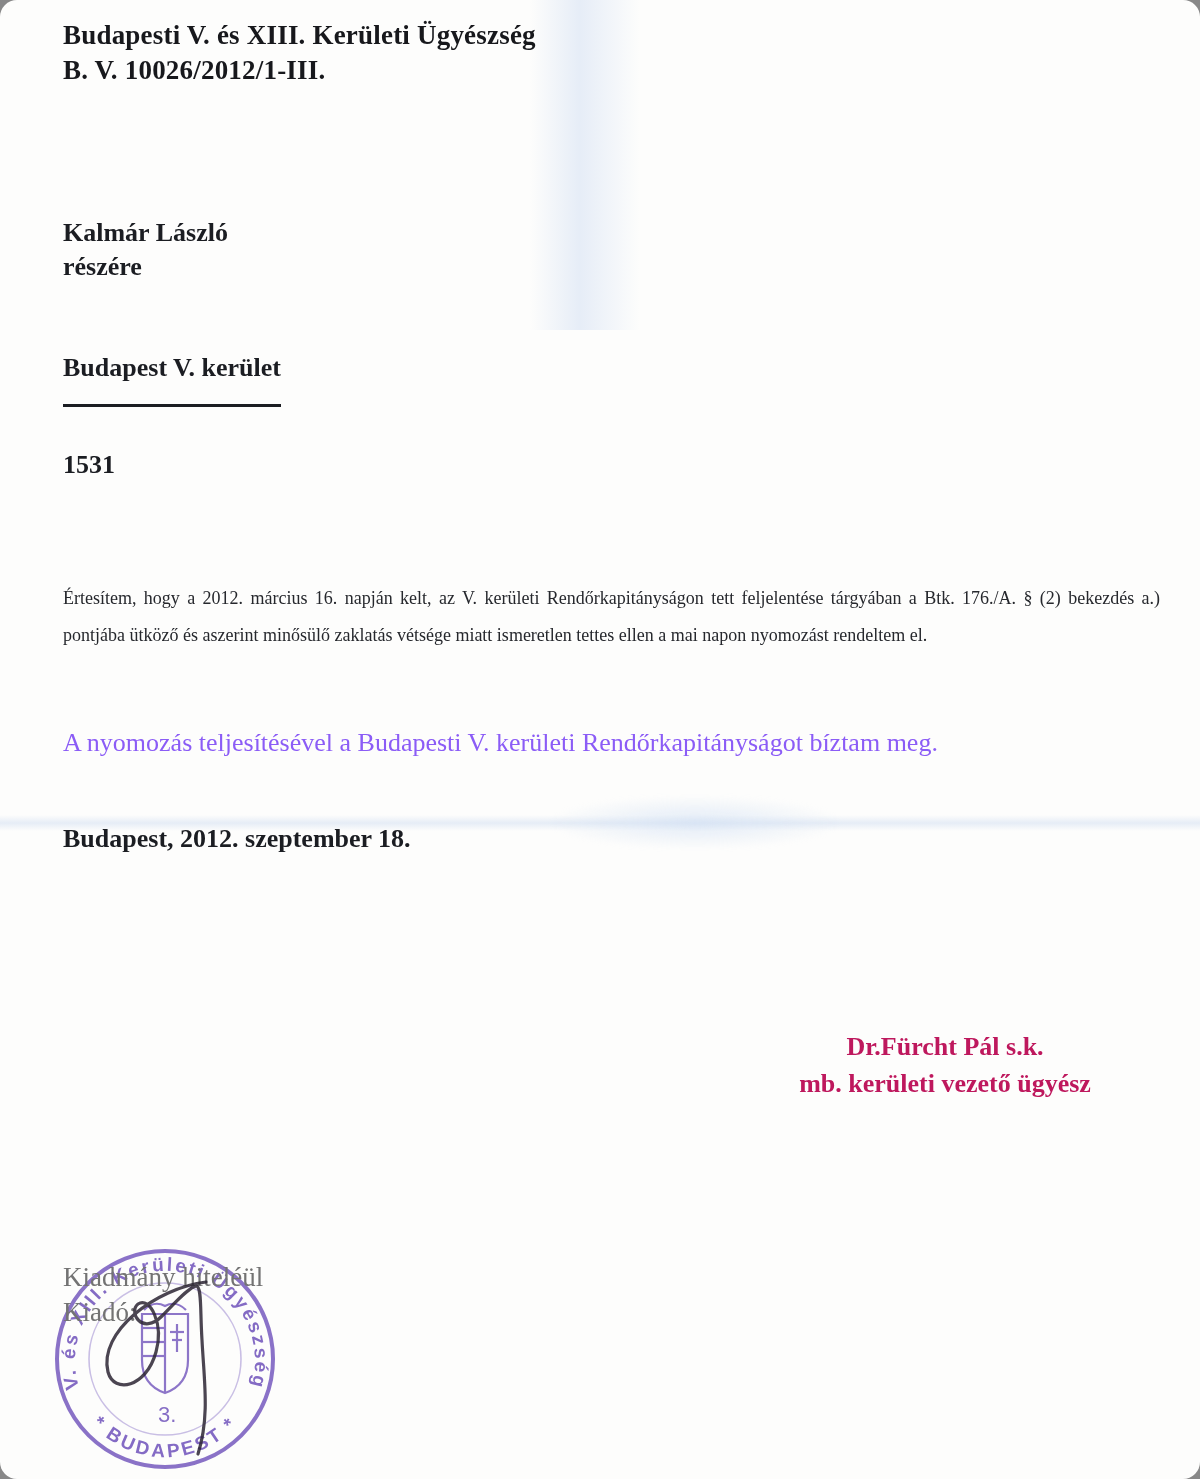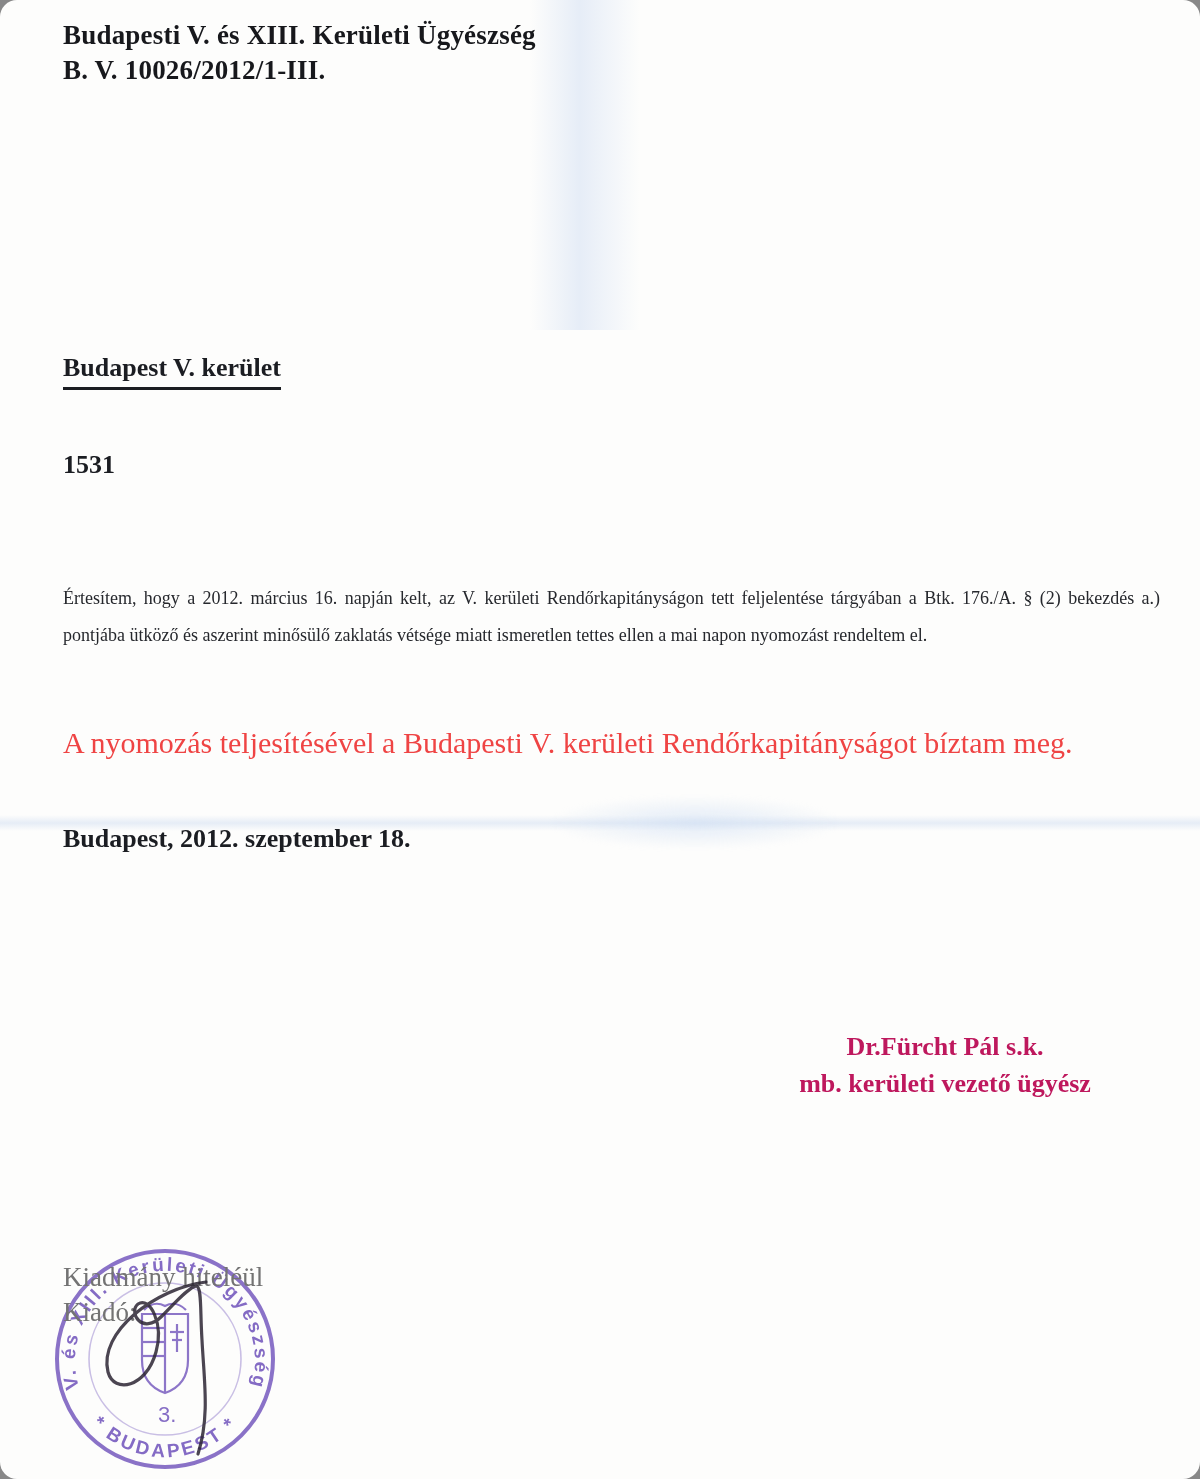--- a/index.html
+++ b/index.html
@@ -38,34 +38,34 @@
     position:absolute;left:63px;top:216px;
     font-size:26px;font-weight:bold;line-height:34px;color:#1b1d22;
   }
   .address{
     position:absolute;left:63px;top:350px;
     font-size:26px;font-weight:bold;line-height:36px;color:#1b1d22;
   }
   .address .u{
     display:inline-block;
     border-bottom:3px solid #1b1d22;
-    padding-bottom:1px;
+    padding-bottom:18px;
   }
   .postal{
     position:absolute;left:63px;top:450px;
     font-size:26px;font-weight:bold;color:#1b1d22;
   }
   .para1{
     position:absolute;left:63px;top:580px;width:1097px;
     font-size:18px;line-height:37px;color:#26282d;
     text-align:justify;
   }
   .para2{
     position:absolute;left:63px;top:724px;width:1097px;
-    font-size:30px;line-height:37px;color:#ef4444;
+    font-size:26px;line-height:37px;color:#8b5cf6;
   }
   .dateline{
     position:absolute;left:63px;top:824px;
     font-size:26px;font-weight:bold;color:#1b1d22;
   }
   .signblock{
     position:absolute;left:760px;top:1028px;width:370px;
     font-size:26px;font-weight:bold;line-height:37px;color:#be185d;
     text-align:center;
   }
@@ -90,20 +90,24 @@
 
   <div class="crease-v"></div>
   <div class="crease-h"></div>
   <div class="crease-smudge"></div>
 
   <div class="hdr">
     <div>Budapesti V. és XIII. Kerületi Ügyészség</div>
     <div>B. V. 10026/2012/1-III.</div>
   </div>
 
+  <div class="recipient">
+    <div>Kalmár László</div>
+    <div>részére</div>
+  </div>
 
   <div class="address">
     <div><span class="u">Budapest V. kerület</span></div>
   </div>
 
   <div class="postal">1531</div>
 
   <div class="para1">Értesítem, hogy a 2012. március 16. napján kelt, az V. kerületi Rendőrkapitányságon tett feljelentése tárgyában a Btk. 176./A. § (2) bekezdés a.) pontjába ütköző és aszerint minősülő zaklatás vétsége miatt ismeretlen tettes ellen a mai napon nyomozást rendeltem el.</div>
 
   <div class="para2">A nyomozás teljesítésével a Budapesti V. kerületi Rendőrkapitányságot bíztam meg.</div>

